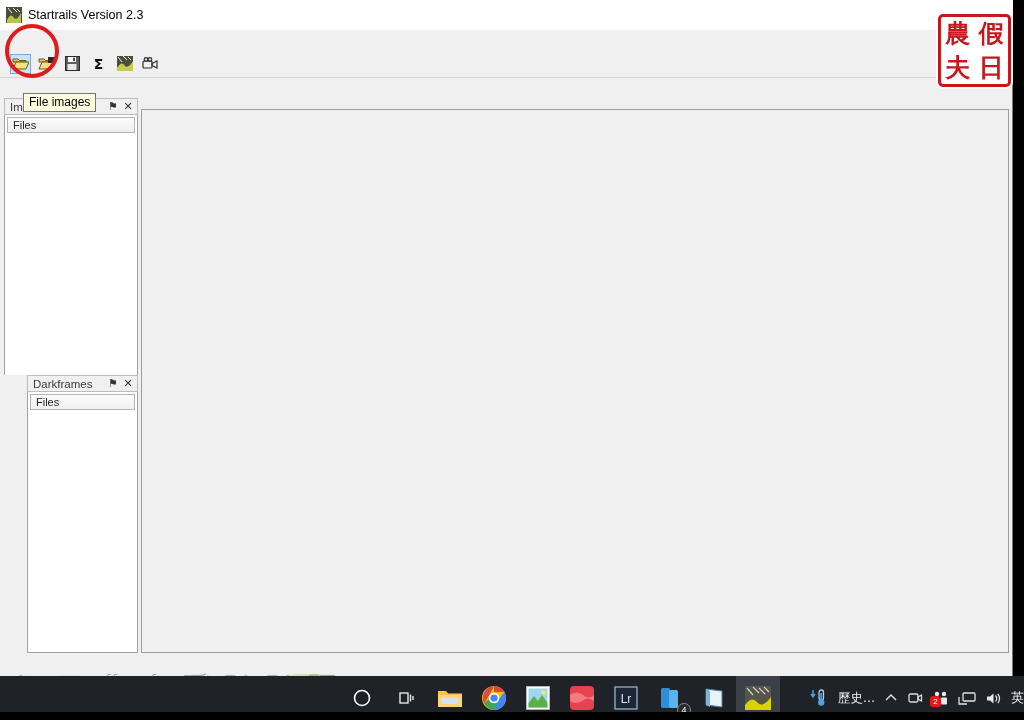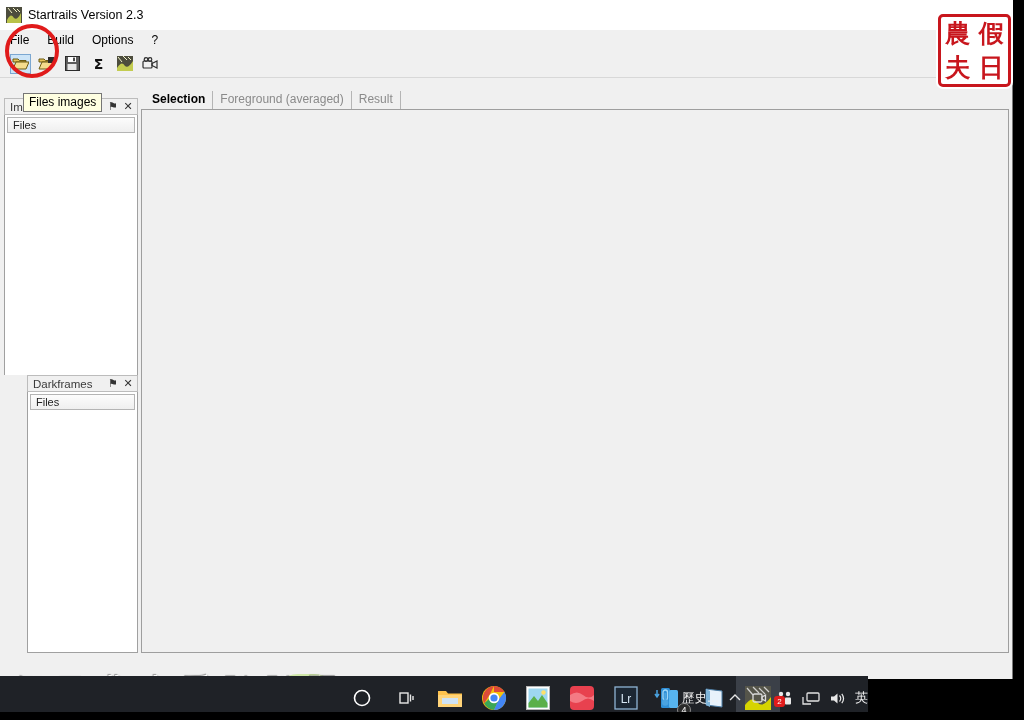--- a/index.html
+++ b/index.html
@@ -133,21 +133,21 @@
     border-radius:26px 26px 0 0; z-index:28;
   }
   #hill-road{
     position:absolute; left:286px; top:690px; width:46px; height:14px;
     background:linear-gradient(105deg, transparent 0 20%, #7b7b7b 20% 46%, transparent 47%);
     z-index:29;
   }
 
   
   #taskbar{
-    position:absolute; left:0; bottom:0; width:868px; height:44px;
+    position:absolute; left:0; bottom:0; width:1024px; height:44px;
     background:#1f2227; display:flex; align-items:center; z-index:35;
   }
   #search-box{
     position:absolute; left:0; bottom:8px; width:336px; height:30px;
     background:#f2f2f2; display:flex; align-items:center; padding-left:30px;
     color:#4a4a4a; font-size:12px; z-index:27;
   }
   #search-icon-tb{
     position:absolute; left:12px; bottom:17px; width:12px; height:12px;
     border:1.6px solid #3c3c3c; border-radius:50%; z-index:29;
@@ -197,26 +197,20 @@
           <g stroke="#f2f2c8" stroke-width="1">
             <line x1="2" y1="1" x2="6" y2="6"></line>
             <line x1="7" y1="1" x2="11" y2="5"></line>
             <line x1="11" y1="2" x2="14" y2="5"></line>
           </g>
         </svg>
       </span>
       <span id="title-text">Startrails Version 2.3</span>
     </div>
 
-    <div id="menubar">
-      <span class="menu-item">File</span>
-      <span class="menu-item">Build</span>
-      <span class="menu-item">Options</span>
-      <span class="menu-item">?</span>
-    </div>
 
     <div id="toolbar">
 
       <div class="tool-btn active">
         <svg width="17" height="15" viewBox="0 0 17 15">
           <path d="M1 3 H6 L7.5 4.5 H14 V6 H1 Z" fill="#e8c55a" stroke="#6b5a10" stroke-width="1"></path>
           <path d="M1 13 L4 6 H17 L14 13 Z" fill="#f5dd8c" stroke="#6b5a10" stroke-width="1"></path>
         </svg>
       </div>
 
@@ -284,28 +278,23 @@
           <span class="cap-btn">⚑</span>
           <span class="cap-btn">✕</span>
         </span>
       </div>
       <div class="panel-body">
         <div class="list-header">Files</div>
         <div class="list-area"></div>
       </div>
     </div>
 
-    <div id="tooltip-open-images">Files images</div>
+    <div id="tooltip-open-images">File images</div>
 
     <div id="doc-area">
-      <div id="tabstrip">
-        <span class="tab selected">Selection</span>
-        <span class="tab">Foreground (averaged)</span>
-        <span class="tab">Result</span>
-      </div>
       <div id="canvas"></div>
     </div>
 
   </div>
 
   <div id="right-black"></div>
 
   <div id="annotation-circle"></div>
 
   <div id="seal-logo">

